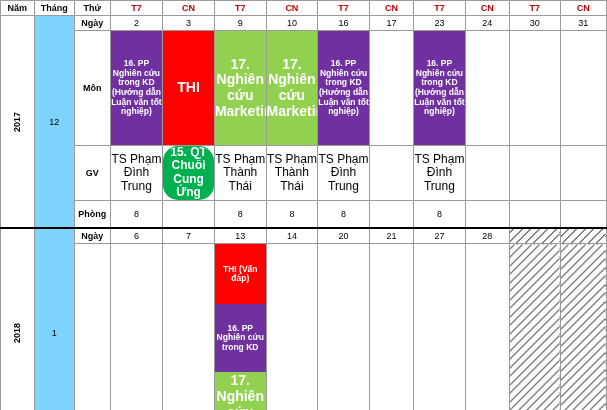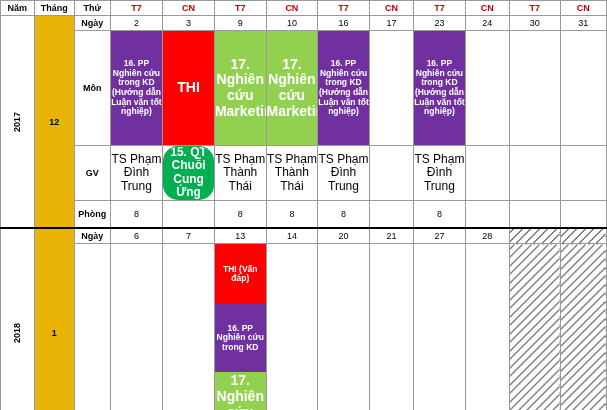--- a/index.html
+++ b/index.html
@@ -53,23 +53,23 @@
     font-weight: bold;
     font-size: 17px;
     background: #ffffff;
   }
   .yearcell span {
     display: inline-block;
     transform: rotate(-90deg);
     white-space: nowrap;
   }
   .monthcell {
-    font-weight: bold;
+    font-weight: normal;
     font-size: 11px;
-    background: #eab308;
+    background: #7dd3fc;
   }
   .rowlabel {
     background: #ffffff;
     font-size: 9px;
     font-weight: bold;
   }
 
   
   .dayrow td { height: 14px; font-size: 9px; }
 

